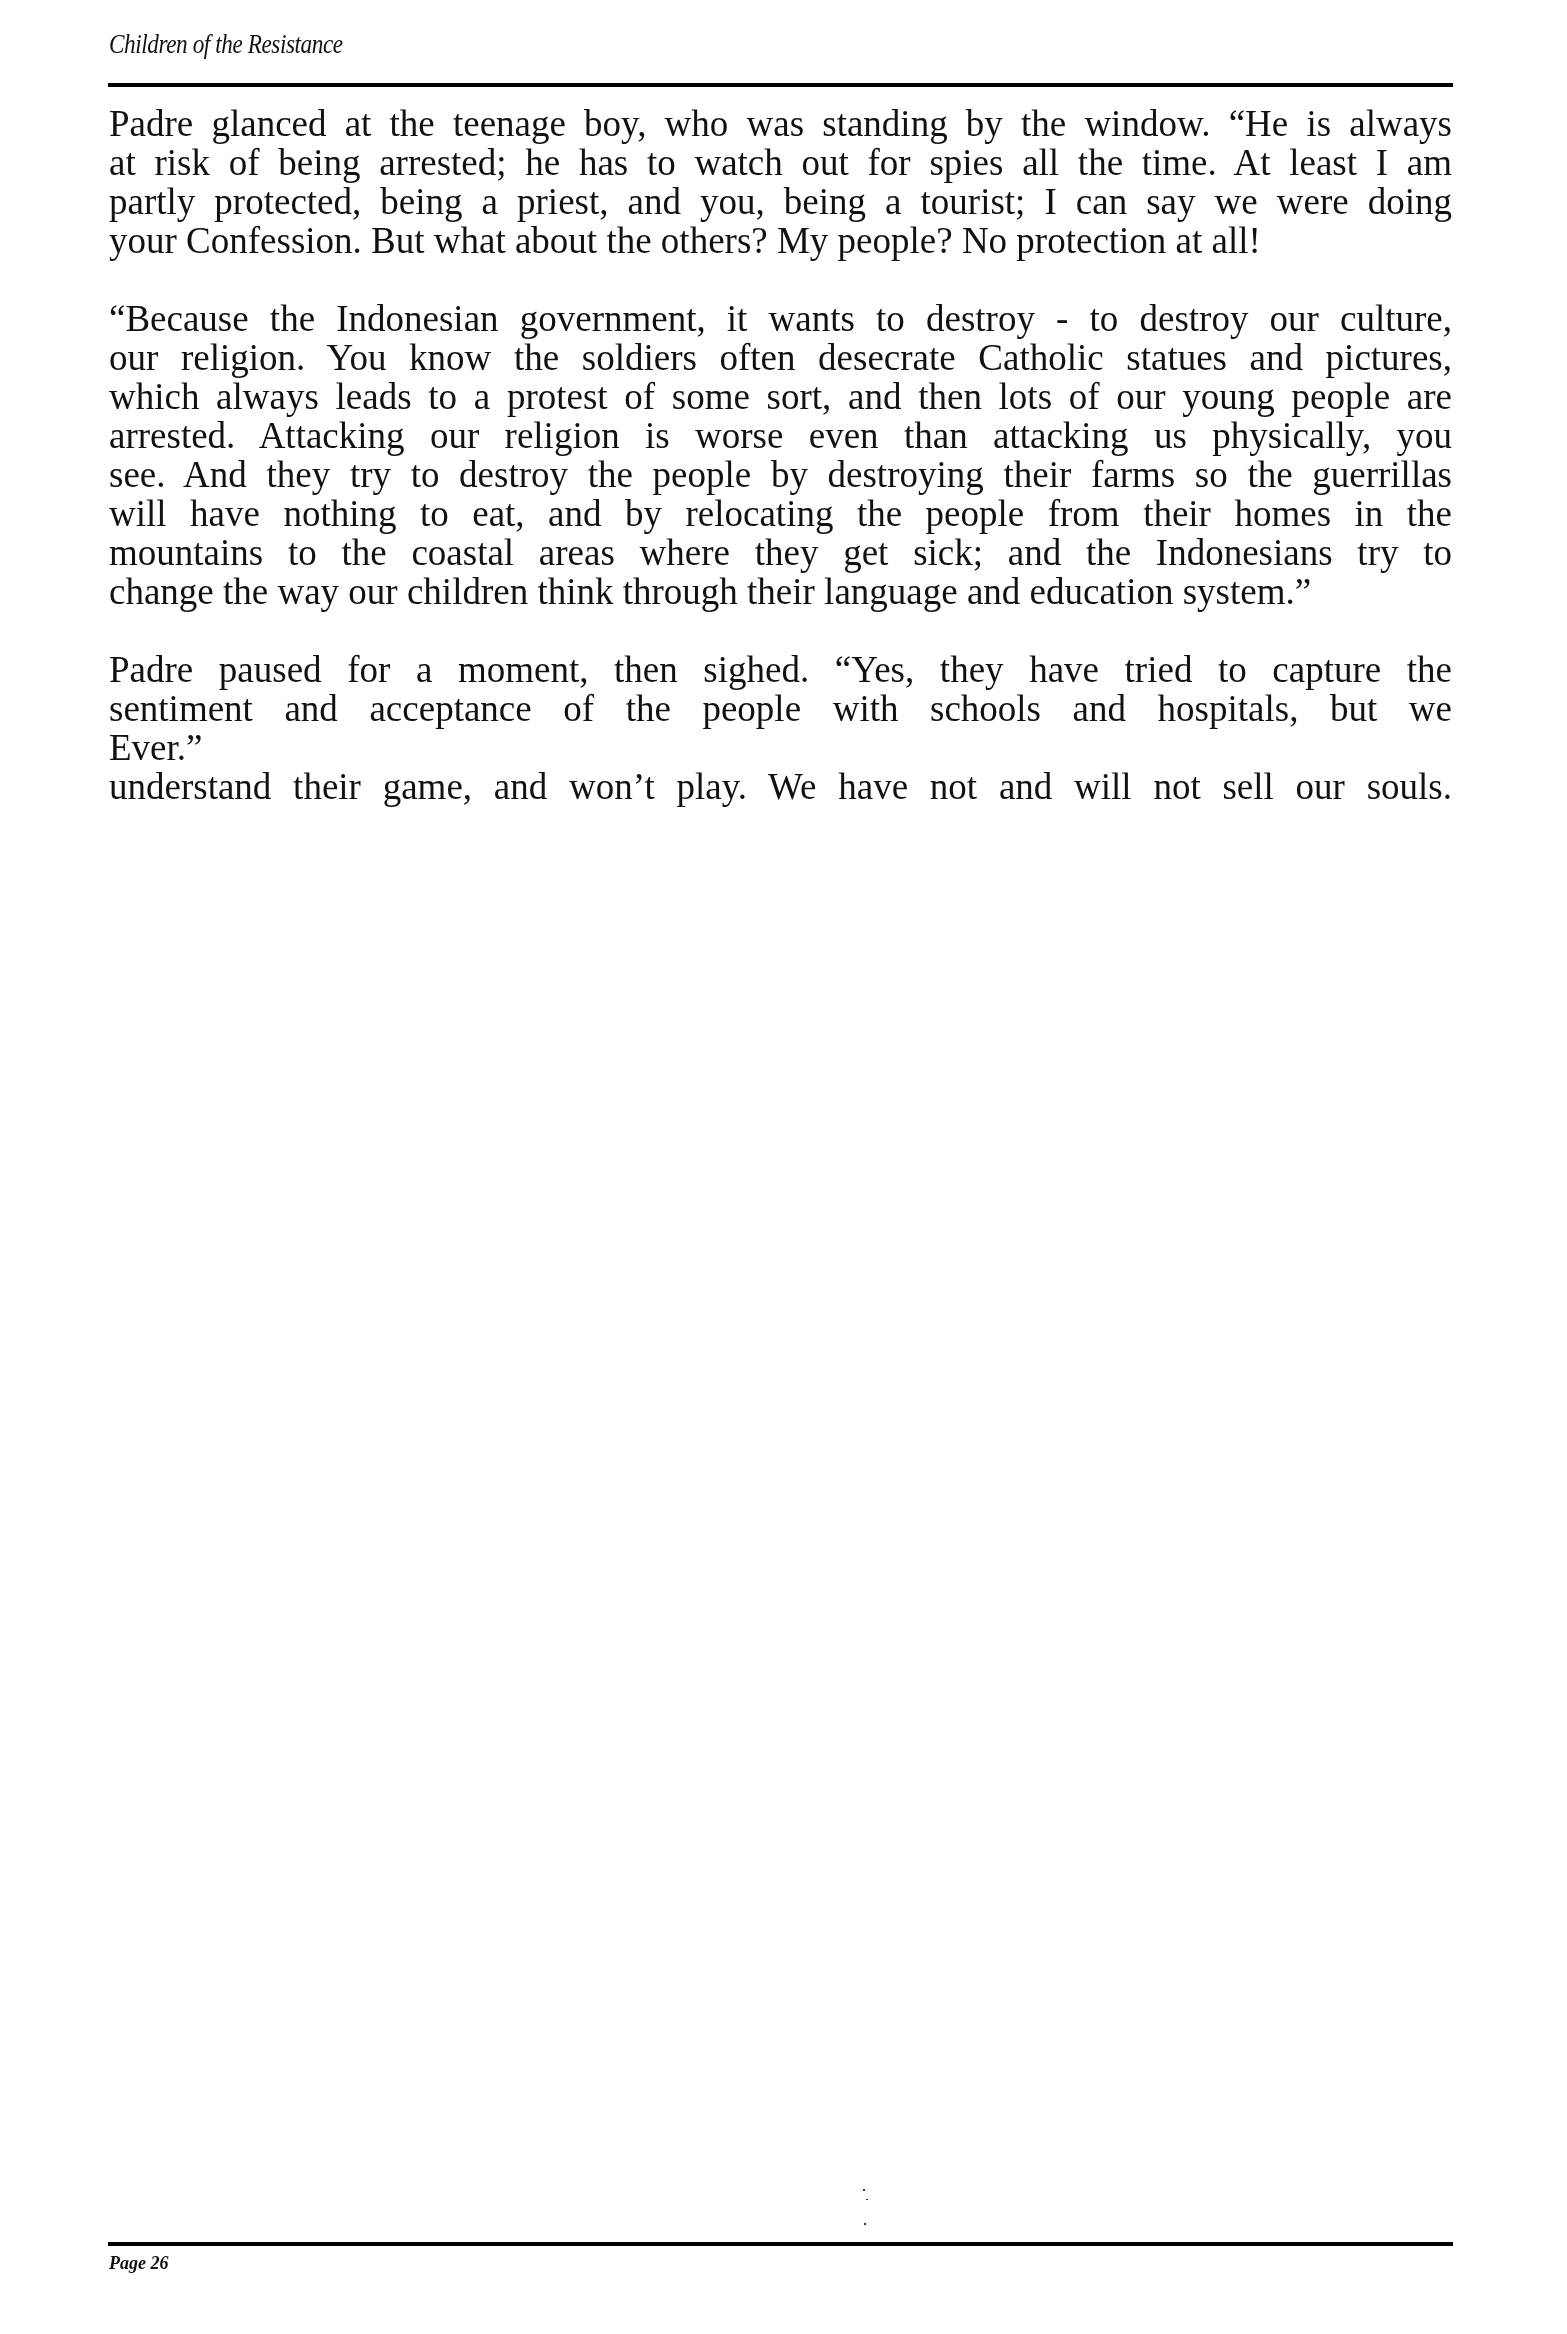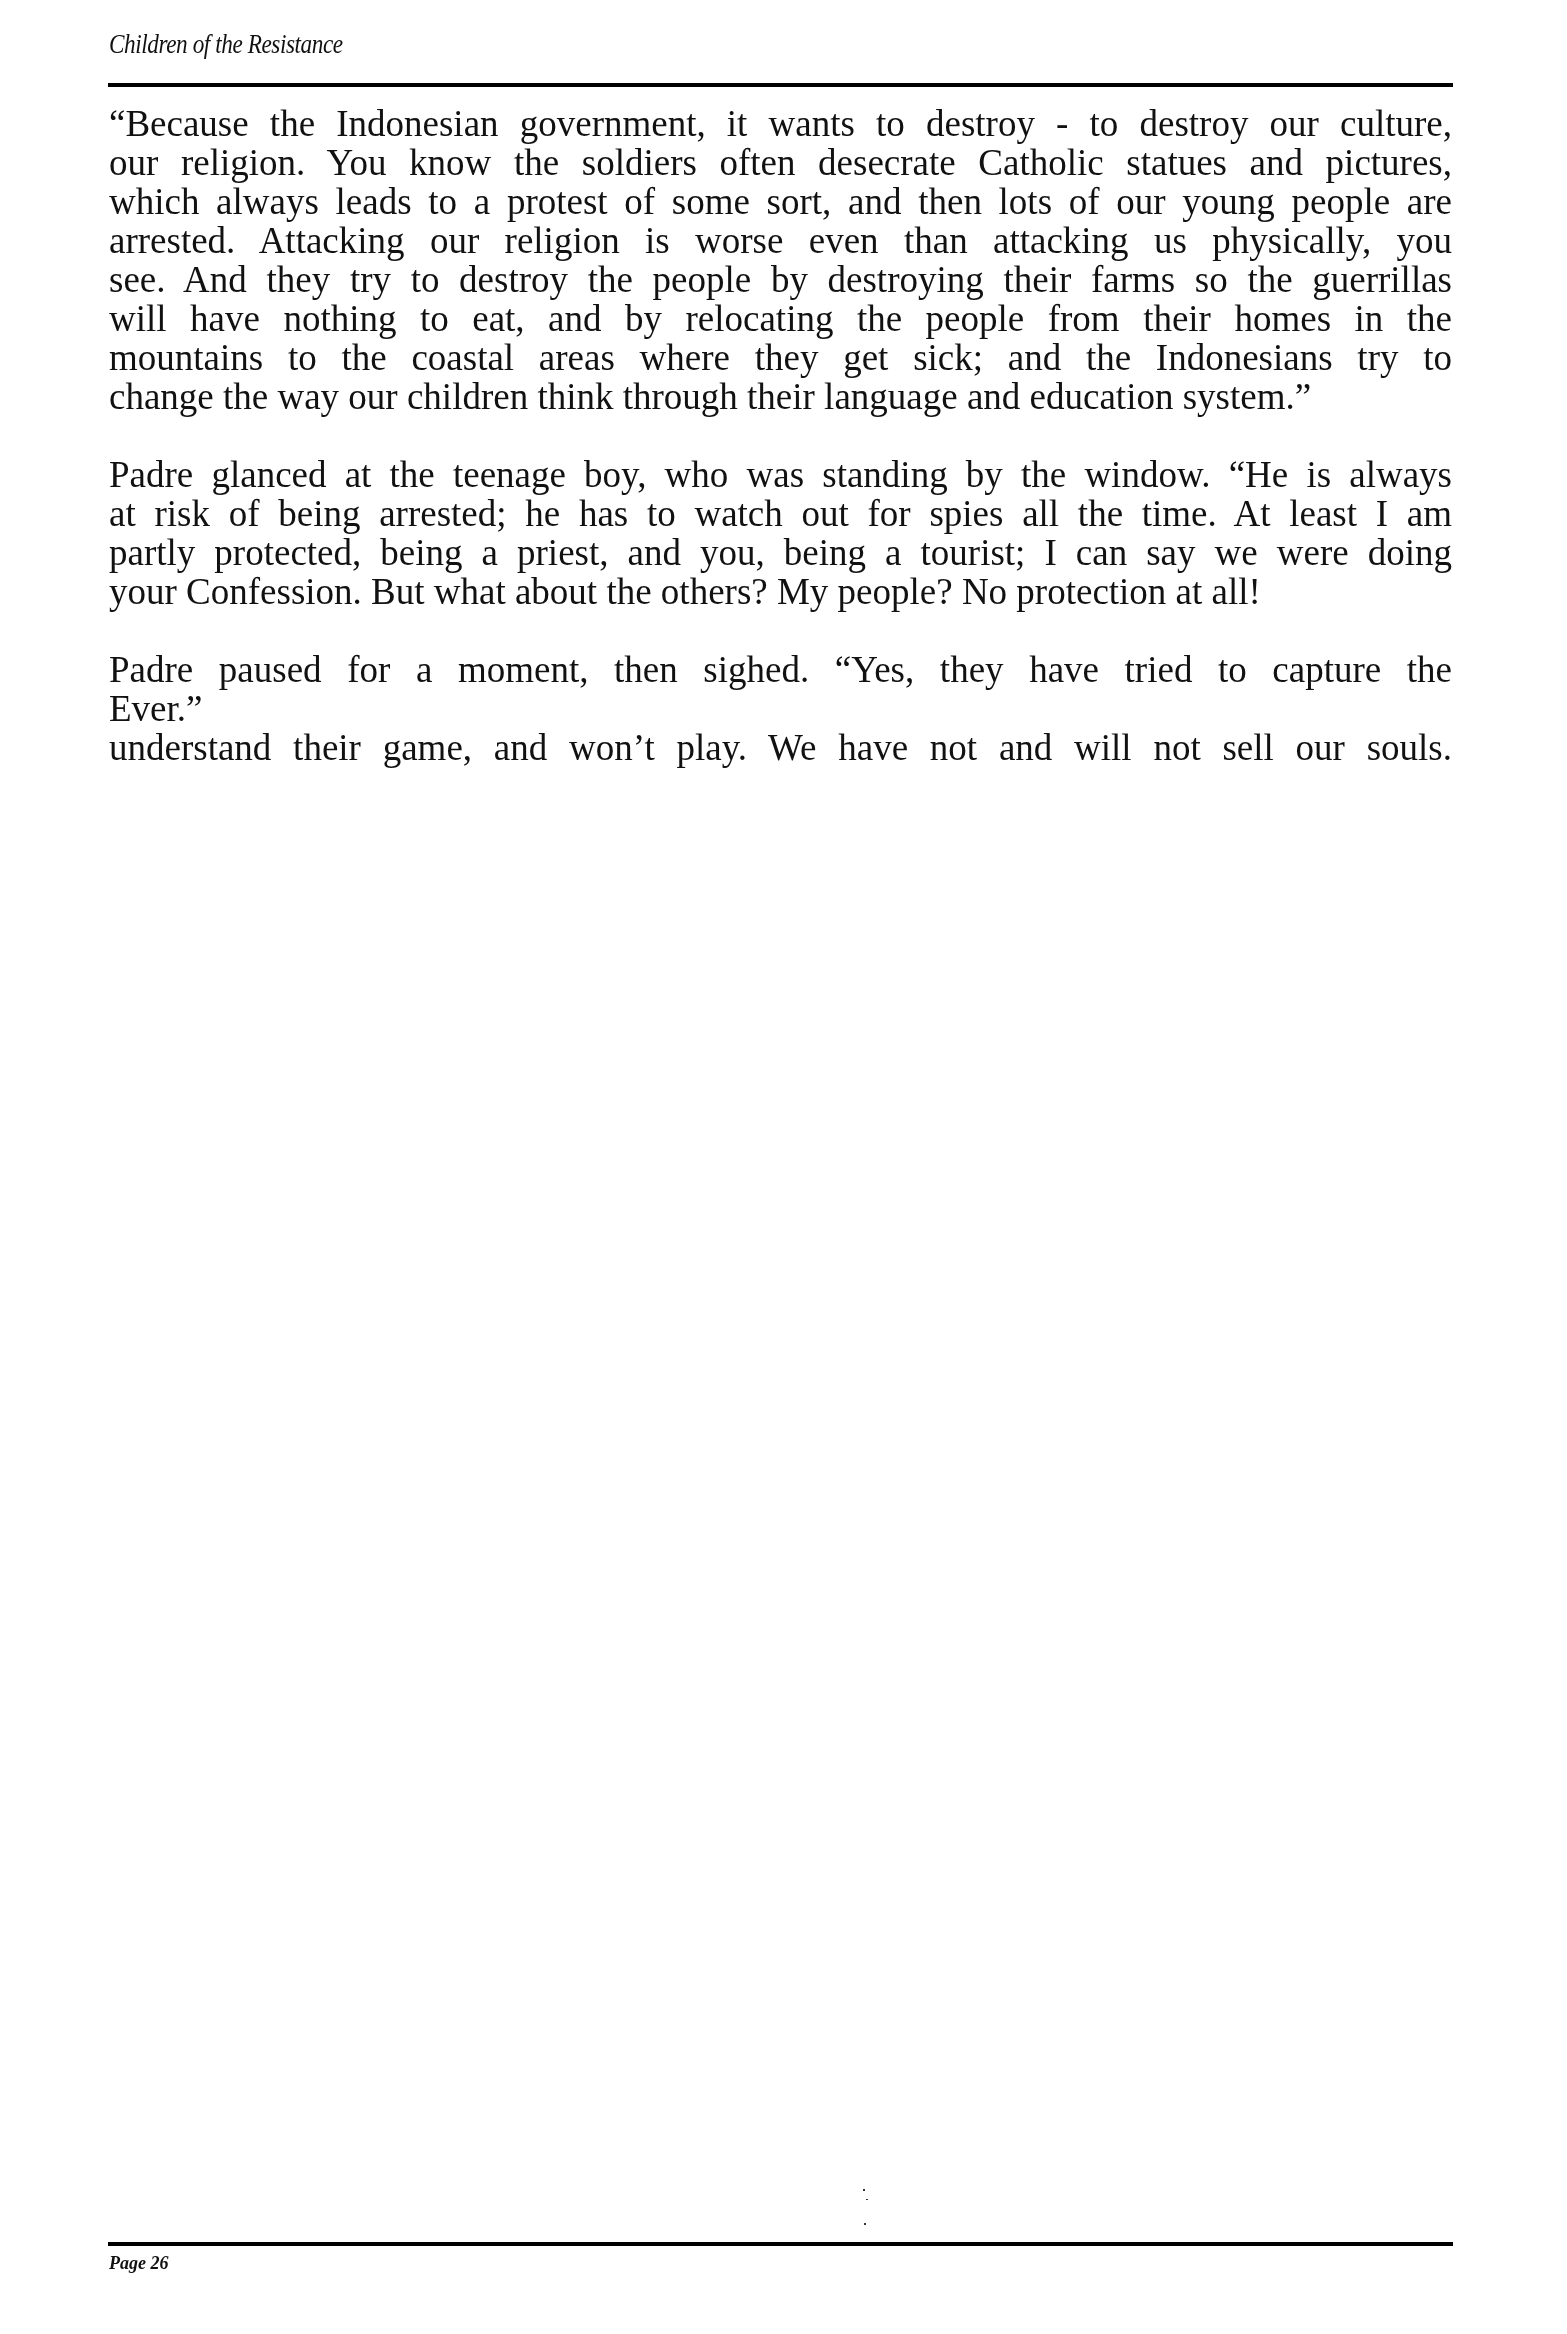--- a/index.html
+++ b/index.html
@@ -82,37 +82,38 @@
     }
   </style>
 </head>
 <body>
 
 <div class="running-head">Children of the Resistance</div>
 <div class="rule top"></div>
 
 <div class="content">
   <div class="para">
+    <span class="line">Padre glanced at the teenage boy, who was standing by the window.  “He is always</span>
+    <span class="line">at risk of being arrested; he has to watch out for spies all the time.  At least I am</span>
+    <span class="line">partly protected, being a priest, and you, being a tourist; I can say we were doing</span>
+    <span class="line last">your Confession.  But what about the others? My people? No protection at all!</span>
+  </div>
+  <div class="para">
     <span class="line">“Because the Indonesian government, it wants to destroy - to destroy our culture,</span>
     <span class="line">our religion.  You know the soldiers often desecrate Catholic statues and pictures,</span>
     <span class="line">which always leads to a protest of some sort, and then lots of our young people are</span>
     <span class="line">arrested.  Attacking our religion is worse even than attacking us physically, you</span>
     <span class="line">see.  And they try to destroy the people by destroying their farms so the guerrillas</span>
     <span class="line">will have nothing to eat, and by relocating the people from their homes in the</span>
     <span class="line">mountains to the coastal areas where they get sick; and the Indonesians try to</span>
     <span class="line last">change the way our children think through their language and education system.”</span>
   </div>
   <div class="para">
-    <span class="line">Padre glanced at the teenage boy, who was standing by the window.  “He is always</span>
-    <span class="line">at risk of being arrested; he has to watch out for spies all the time.  At least I am</span>
-    <span class="line">partly protected, being a priest, and you, being a tourist; I can say we were doing</span>
-    <span class="line last">your Confession.  But what about the others? My people? No protection at all!</span>
-  </div>
-  <div class="para">
     <span class="line">Padre paused for a moment, then sighed.  “Yes, they have tried to capture the</span>
+    <span class="line">sentiment and acceptance of the people with schools and hospitals, but we</span>
     <span class="line last">Ever.”</span>
     <span class="line">understand their game, and won’t play.  We have not and will not sell our souls.</span>
   </div>
 </div>
 
 <div class="specks">
   <span class="speck" style="left:0;top:0;"></span>
   <span class="speck" style="left:2.9px;top:9.6px;"></span>
   <span class="speck" style="left:1px;top:34px;"></span>
 </div>

